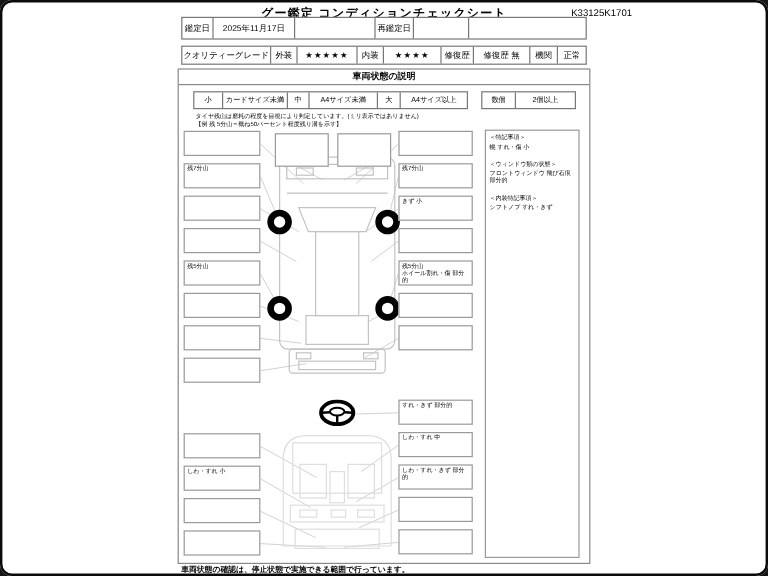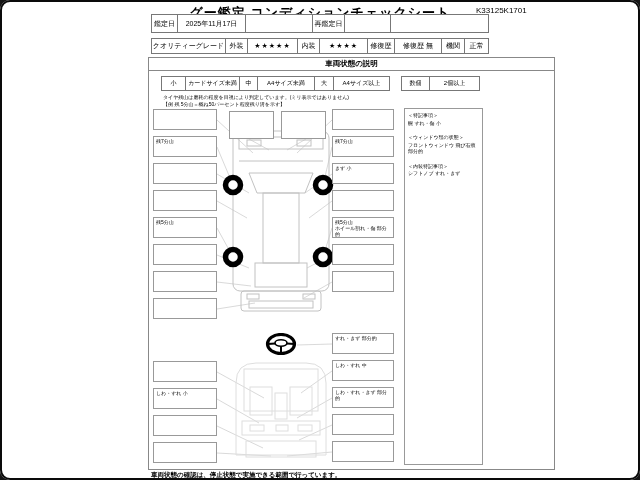--- a/index.html
+++ b/index.html
@@ -1,30 +1,30 @@
 <!DOCTYPE html>
 <html><head>
 <meta charset="utf-8">
 <style>
   html,body{margin:0;padding:0;}
   body{width:640px;height:480px;background:#151515;position:relative;overflow:hidden;
        font-family:"Liberation Sans","DejaVu Sans",sans-serif;color:#000;}
   .page{position:absolute;left:0;top:0;width:640px;height:480px;background:#fff;border-radius:10px;}
   .frame{position:absolute;left:0;top:0;width:636px;height:476px;border:2px solid #0a0a0a;
          border-radius:10px;pointer-events:none;z-index:60;}
-  .title{position:absolute;top:4px;left:0;width:100%;text-align:center;font-size:13px;font-weight:bold;letter-spacing:1px;}
+  .title{position:absolute;top:4px;left:0;width:100%;text-align:center;font-size:10px;font-weight:bold;letter-spacing:1px;}
   .code{position:absolute;top:6px;left:476px;font-size:8px;}
   .tbl{position:absolute;display:flex;border:1px solid #777;box-sizing:border-box;background:#fff;}
   .tbl>div{border-right:1px solid #777;box-sizing:border-box;display:flex;align-items:center;
            justify-content:center;font-size:7px;white-space:nowrap;overflow:hidden;}
   .tbl>div:last-child{border-right:none;}
   #apprTable{left:151px;top:14px;width:338px;height:19px;}
   #gradeTable{left:151px;top:38px;width:338px;height:16px;}
   .stars{font-size:7px;letter-spacing:1px;}
-  .main{position:absolute;left:148px;top:57px;width:407px;height:413px;border:1px solid #888;box-sizing:border-box;}
+  .main{position:absolute;left:148px;top:57px;width:344px;height:413px;border:1px solid #888;box-sizing:border-box;}
   .main-title{position:absolute;left:0;top:0;width:100%;height:13px;border-bottom:1px solid #888;
               text-align:center;font-size:7.5px;font-weight:bold;line-height:12px;box-sizing:border-box;}
   .legend{position:absolute;display:flex;height:15px;border:1px solid #777;box-sizing:border-box;background:#fff;}
   .legend>div{border-right:1px solid #777;box-sizing:border-box;display:flex;align-items:center;
               justify-content:center;font-size:6px;white-space:nowrap;overflow:hidden;}
   .legend>div:last-child{border-right:none;}
   #legendSize{left:12px;top:18px;}
   #legendCount{left:252px;top:18px;}
   .tirenote{position:absolute;left:14px;top:36px;font-size:5px;line-height:6.5px;white-space:nowrap;}
   .dmg{position:absolute;width:64px;height:21px;border:1px solid #999;box-sizing:border-box;

